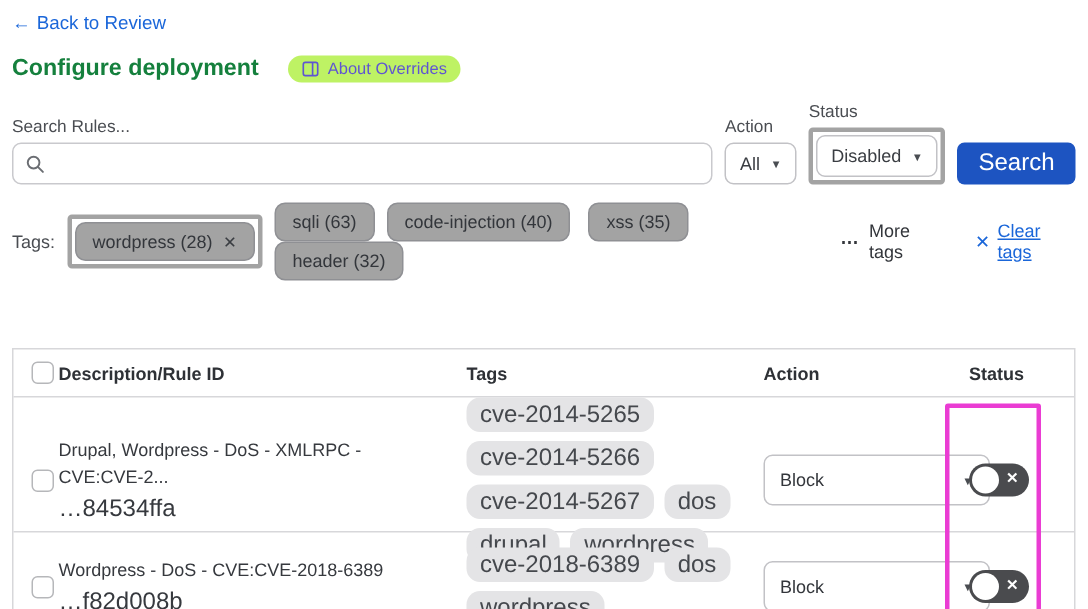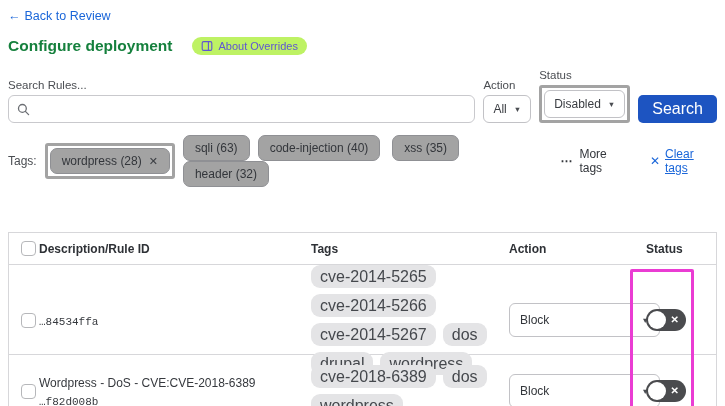--- a/index.html
+++ b/index.html
@@ -54,21 +54,21 @@
   .th { font-size:12px; font-weight:bold; color:#2e3136; }
   .row { border-bottom:1px solid #d7d7da; }
   .row:last-child { border-bottom:none; }
   .row-1 { height:90px; }
   .row-2 { height:72px; }
   .cell-check { padding-left:12px; }
   .checkbox { width:15px; height:15px; border:1.5px solid #b6b7ba; border-radius:4px;
     background:#fff; cursor:pointer; }
   .desc-cell { padding-right:14px; }
   .desc-line { font-size:12px; color:#36393e; line-height:1.5; }
-  .rule-id { font-family:Liberation Mono, monospace; font-size:11px; color:#36393e;
+  .rule-id { font-family:Liberation Sans, sans-serif; font-size:16px; color:#36393e;
     margin-top:4px; }
   .pill-list { display:flex; flex-wrap:wrap; gap:6px 7px; padding-right:20px; }
   .pill { background:#e4e4e6; color:#45484d; border-radius:9px; padding:2.5px 9px;
     font-size:16px; white-space:nowrap; }
   .action-select { width:151px; height:34px; border:1px solid #c2c2c6; border-radius:6px;
     display:flex; align-items:center; justify-content:space-between; padding:0 10px;
     font-size:12px; color:#33363b; background:#fff; cursor:pointer; }
   .toggle { width:40px; height:22px; border-radius:11px; background:#4a4b4e; position:relative;
     cursor:pointer; flex:none; }
   .toggle .knob { position:absolute; left:2px; top:2px; width:18px; height:18px;
@@ -159,20 +159,21 @@
       <div class="th">Tags</div>
       <div class="th">Action</div>
       <div class="th">Status</div>
     </div>
     <div id="rows-container">
   <div class="tr row row-1">
     <div class="cell-check">
       <div class="checkbox"></div>
     </div>
     <div class="desc-cell">
+      <div class="desc-line">Drupal, Wordpress - DoS - XMLRPC - CVE:CVE-2...</div>
       <div class="rule-id">…84534ffa</div>
     </div>
     <div class="pill-list">
             <span class="pill">cve-2014-5265</span>
             <span class="pill">cve-2014-5266</span>
             <span class="pill">cve-2014-5267</span>
             <span class="pill">dos</span>
             <span class="pill">drupal</span>
             <span class="pill">wordpress</span>
           </div>

